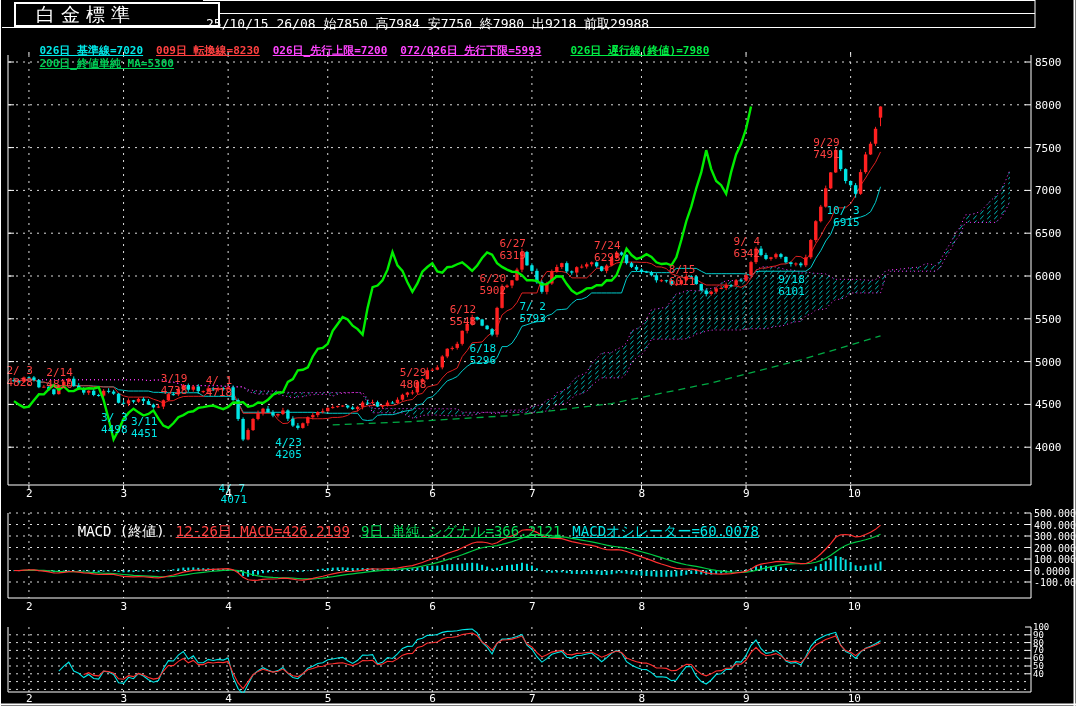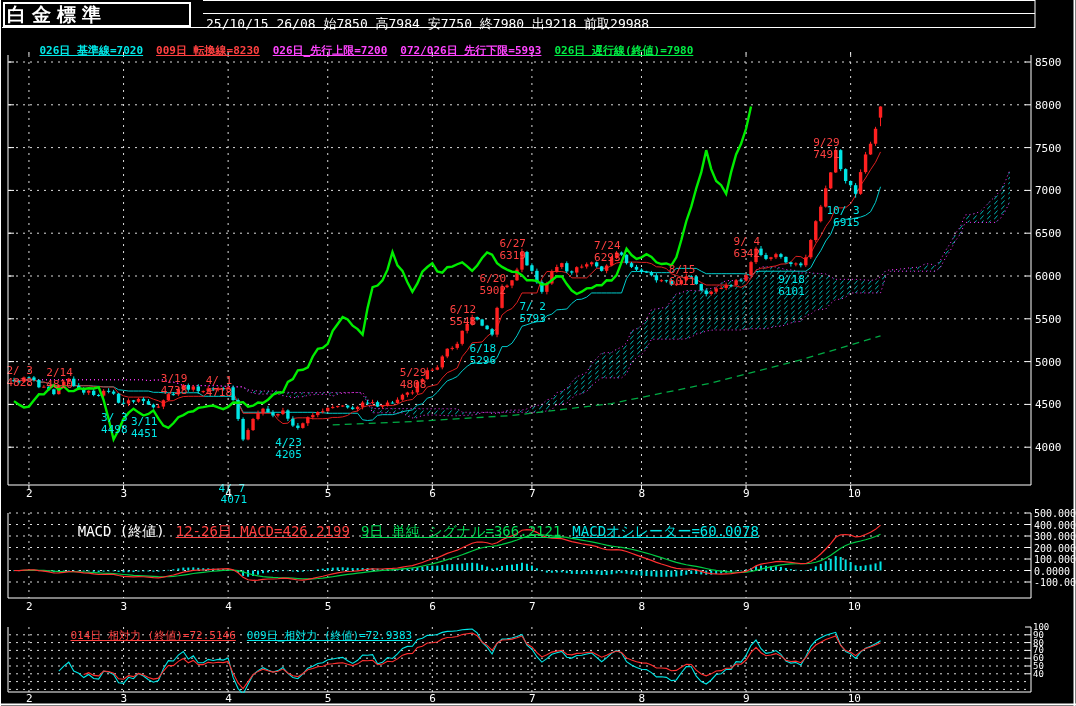--- a/index.html
+++ b/index.html
@@ -2,23 +2,23 @@
 <html><head>
 <meta charset="utf-8">
 <style>
   html,body{margin:0;padding:0;background:#000;}
   .screen{position:relative;width:1076px;height:706px;background:#000;overflow:hidden;
           font-family:"DejaVu Sans","Liberation Sans",sans-serif;}
   .t{position:absolute;white-space:pre;z-index:2;}
   .mono{font-family:"DejaVu Sans Mono","DejaVu Sans",monospace;}
   .u{text-decoration:underline;}
   svg{position:absolute;left:0;top:0;z-index:1;}
-  .titlebox{position:absolute;left:3px;top:2px;width:182px;height:21px;line-height:21px;
-            border:2px solid #fff;color:#fff;font-size:19px;font-weight:bold;
-            letter-spacing:6px;padding-left:2px;z-index:2;background:#000;}
+  .titlebox{position:absolute;left:14px;top:2px;width:182px;height:21px;line-height:21px;
+            border:2px solid #fff;color:#fff;font-size:19px;font-weight:normal;
+            letter-spacing:6px;padding-left:20px;z-index:2;background:#000;}
   .hline1{left:206px;top:1px;font-size:11px;color:#fff;}
   .hline2{left:206px;top:15px;font-size:13px;color:#fff;}
   .legendrow{left:13px;font-size:11px;}
   .legendrow span{margin-right:13px;font-weight:bold;}
   .l1{top:30px;} .l2{top:43px;}
   .macdhdr{left:44px;top:507px;font-size:14px;}
   .macdhdr span{margin-right:11px;}
   .rsihdr{left:44px;top:615px;font-size:11px;}
   .rsihdr span{margin-right:11px;}
 </style>
@@ -811,23 +811,23 @@
         <line x1="0.5" y1="0" x2="0.5" y2="706" stroke="#fff" stroke-width="1"></line>
         <line x1="1074.5" y1="0" x2="1074.5" y2="706" stroke="#fff" stroke-width="2"></line>
         <line x1="0" y1="704.5" x2="1076" y2="704.5" stroke="#fff" stroke-width="2"></line>
       </g>
     </svg>
 
   <div class="titlebox">白金標準</div>
   <div class="t mono hline2">25/10/15 26/08 始7850 高7984 安7750 終7980 出9218 前取29988</div>
 
   <div class="t mono legendrow l1">
-    <span class="u" style="color: rgb(0, 232, 232);">026日 基準線=7020</span><span class="u" style="color: rgb(255, 64, 64);">009日 転換線=8230</span><span class="u" style="color: rgb(255, 68, 255);">026日_先行上限=7200</span><span class="u" style="color: rgb(255, 68, 255);">072/026日 先行下限=5993</span><span class="u" style="color: rgb(0, 238, 68);">026日 遅行線(終値)=7980</span>
+    <span class="u" style="color: rgb(0, 232, 232);">026日 基準線=7020</span><span class="u" style="color: rgb(255, 64, 64);">009日 転換線=8230</span><span class="u" style="color: rgb(255, 68, 255);">026日_先行上限=7200</span><span class="u" style="color: rgb(255, 68, 255);">072/026日 先行下限=5993</span><span class="u" style="color: rgb(0, 238, 68); margin-left: 16px;">026日 遅行線(終値)=7980</span>
+  </div>
+  <div class="t mono legendrow l2">
+    <span class="u" style="color: rgb(0, 204, 85);">200日_終値単純 MA=5300</span>
   </div>
 
   <div class="t mono macdhdr">
     <span style="color: rgb(255, 255, 255);">MACD (終値)</span><span class="u" style="color: rgb(255, 64, 64);">12-26日 MACD=426.2199</span><span class="u" style="color: rgb(0, 221, 85);">9日 単純 シグナル=366.2121</span><span class="u" style="color: rgb(0, 232, 232);">MACDオシレーター=60.0078</span>
   </div>
 
-  <div class="t mono rsihdr">
-    <span class="u" style="color: rgb(255, 64, 64);">014日 相対力 (終値)=72.5146</span><span class="u" style="color: rgb(0, 232, 232);">009日_相対力 (終値)=72.9383</span>
-  </div>
 </div>
 
 </body></html>

